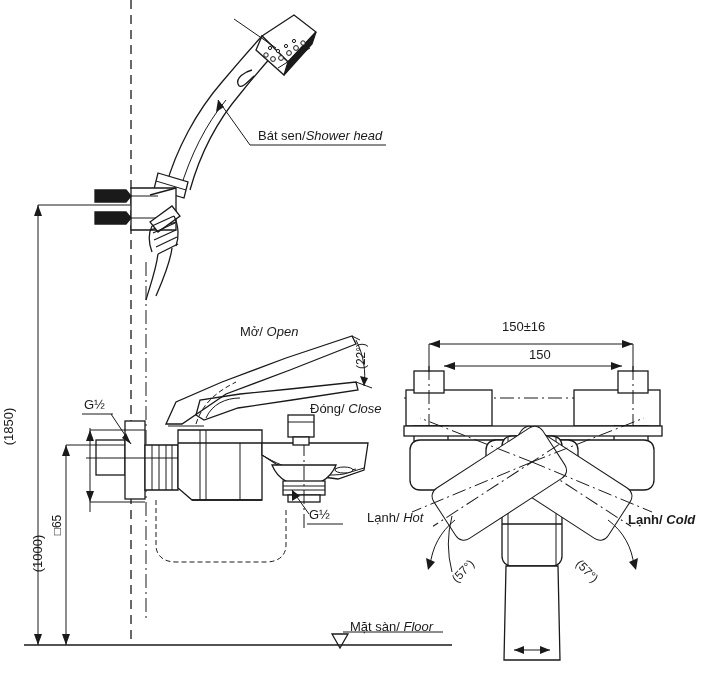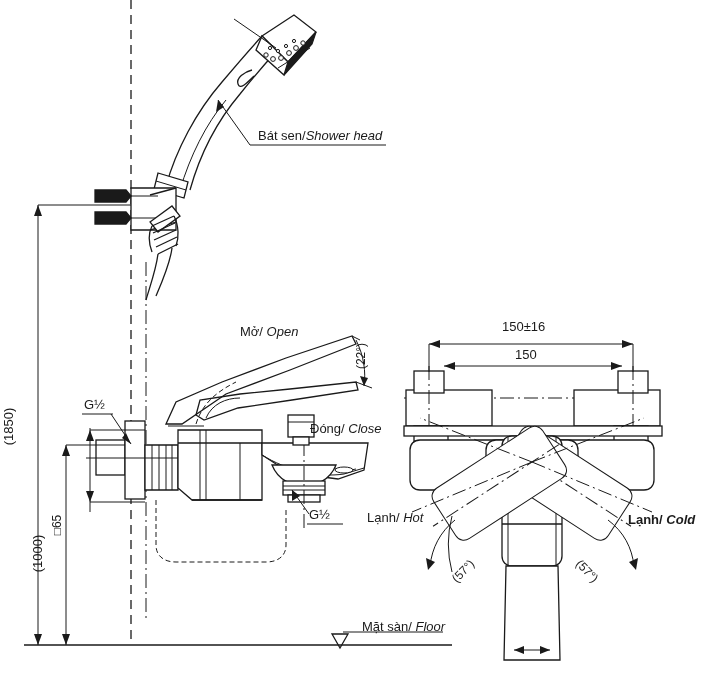--- a/index.html
+++ b/index.html
@@ -276,37 +276,37 @@
     <path class="fillk" d="M444 366 L455 362 L455 370 Z"></path>
     <path class="fillk" d="M622 366 L611 362 L611 370 Z"></path>
   </g>
 
 </svg>
 
 <div class="lbl" style="left:258px; top:129px;"><span>Bát sen/</span><span class="it">Shower head</span></div>
 
 <div class="lbl" style="left:240px; top:325px;"><span>Mở/</span> <span class="it">Open</span></div>
 
-<div class="lbl" style="left:310px; top:422px;"><span>Đóng/</span> <span class="it">Close</span></div>
+<div class="lbl" style="left:310px; top:402px;"><span>Đóng/</span> <span class="it">Close</span></div>
 
 <div class="lbl" style="left:367px; top:511px;"><span>Lạnh/</span> <span class="it">Hot</span></div>
 
 <div class="lbl" style="left:628px; top:513px;font-weight:bold;"><span>Lạnh/</span> <span class="it">Cold</span></div>
 
-<div class="lbl" style="left:362px; top:620px;"><span>Mặt sàn/</span> <span class="it">Floor</span></div>
+<div class="lbl" style="left:350px; top:620px;"><span>Mặt sàn/</span> <span class="it">Floor</span></div>
 
 <div class="lbl" style="left:-10px; top:420px; transform:rotate(-90deg); transform-origin:center;">(1850)</div>
 
 <div class="lbl" style="left:19px; top:547px; transform:rotate(-90deg); transform-origin:center;">(1000)</div>
 
 <div class="lbl" style="left:47px; top:519px; transform:rotate(-90deg); transform-origin:center; font-size:12px;">□65</div>
 
 <div class="lbl" style="left:502px; top:320px;text-align:right;">150±16</div>
 
-<div class="lbl" style="left:515px; top:348px;">150</div>
+<div class="lbl" style="left:529px; top:348px;">150</div>
 
 <div class="lbl" style="left:348px; top:350px; transform:rotate(-90deg); transform-origin:center; font-size:12px;">(22°)</div>
 
 <div class="lbl" style="left:450px; top:565px; transform:rotate(-46deg); transform-origin:center; font-size:12px;">(57°)</div>
 
 <div class="lbl" style="left:574px; top:565px; transform:rotate(46deg); transform-origin:center; font-size:12px;">(57°)</div>
 
 <div class="lbl" style="left:84px; top:398px;">G½</div>
 
 <div class="lbl" style="left:309px; top:508px;">G½</div>

